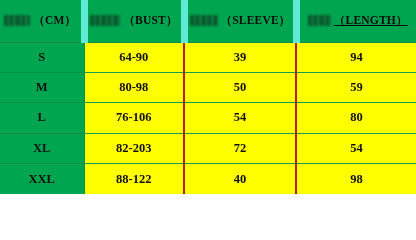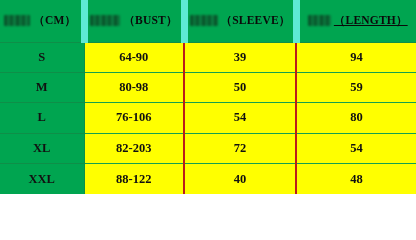--- a/index.html
+++ b/index.html
@@ -175,17 +175,17 @@
       <td class="size-cell">XL</td>
       <td class="val-cell">82-203</td>
       <td class="val-cell">72</td>
       <td class="val-cell last">54</td>
     </tr>
 
     <tr class="data-row last">
       <td class="size-cell">XXL</td>
       <td class="val-cell">88-122</td>
       <td class="val-cell">40</td>
-      <td class="val-cell last">48</td>
+      <td class="val-cell last">98</td>
     </tr>
 
   </tbody>
 </table>
 
 </body></html>

